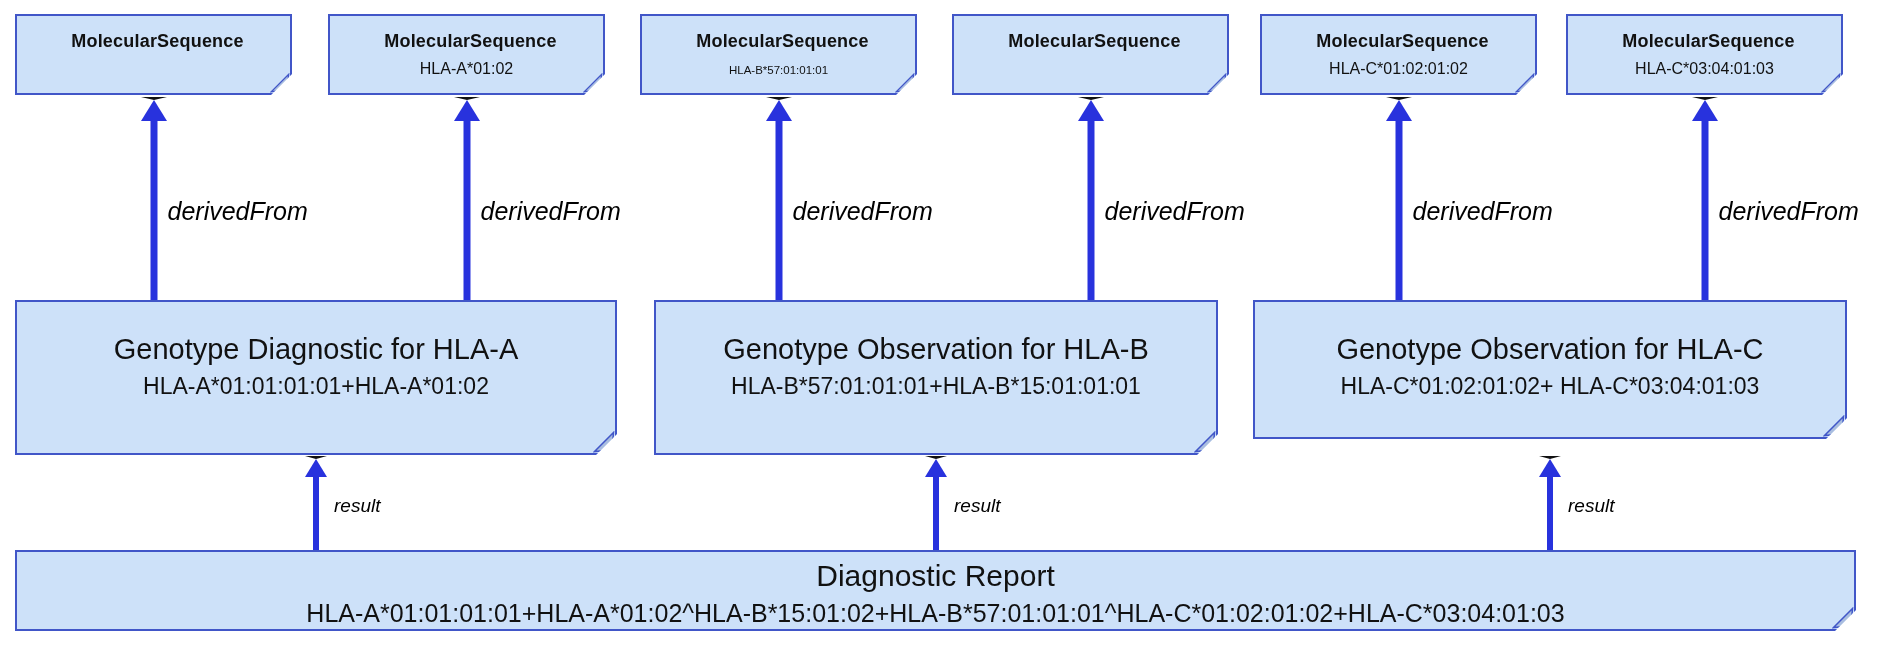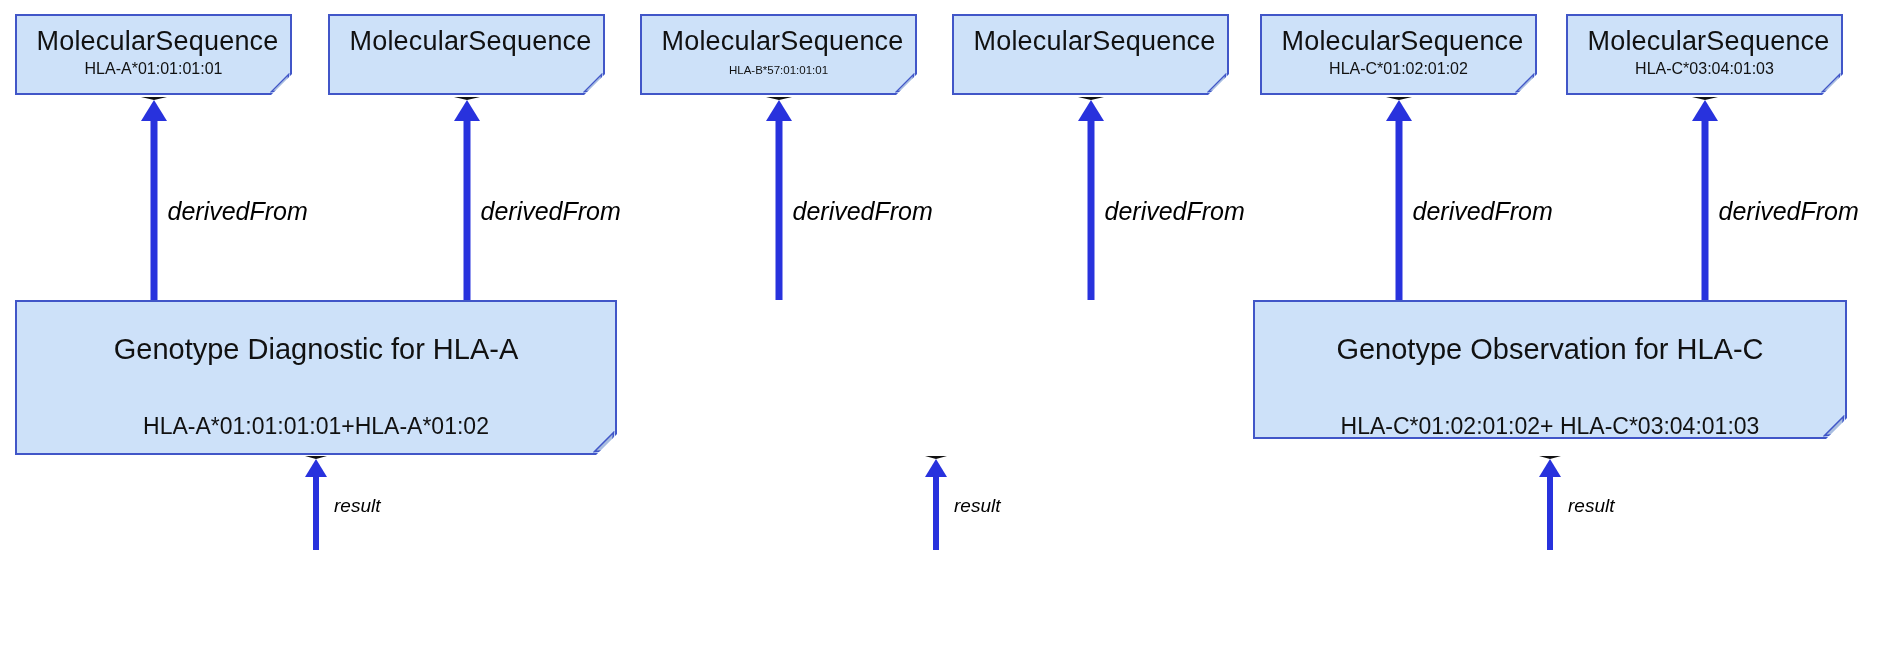--- a/index.html
+++ b/index.html
@@ -12,25 +12,25 @@
   .node{
     position:absolute;box-sizing:border-box;
     background:var(--fill,#cde1f9);
     border:2px solid var(--stroke,#4156c8);
     text-align:center;
   }
   .node.cut{
     clip-path:polygon(0 0,100% 0,100% calc(100% - 21px),calc(100% - 21px) 100%,0 100%);
   }
   .fold{position:absolute;right:0;bottom:0;}
-  .note-title{font-size:27px;font-weight:400;line-height:32px;padding-top:9px;letter-spacing:.2px;padding-left:8px;}
+  .note-title{font-size:18px;font-weight:700;line-height:32px;padding-top:9px;letter-spacing:.2px;padding-left:8px;}
   .note-sub{font-size:16px;line-height:23px;}
   .note-sub.small{font-size:11.5px;line-height:20px;padding-top:3px;text-align:center;}
   .geno-title{font-size:29px;line-height:40px;padding-top:27px;}
-  .geno-sub{font-size:23px;line-height:34px;margin-top:40px;}
+  .geno-sub{font-size:23px;line-height:34px;}
   .report-title{font-size:30px;line-height:38px;padding-top:5px;}
   .report-sub{font-size:25px;line-height:36px;}
   
   .arrow{position:absolute;}
   .arrow .head{
     position:absolute;left:50%;top:0;transform:translateX(-50%);
     width:0;height:0;border-style:solid;
     border-left:13px solid transparent;border-right:13px solid transparent;
     border-bottom:21px solid var(--arrow,#2832dd);
   }
@@ -44,35 +44,42 @@
     position:absolute;font-style:italic;color:#000;white-space:nowrap;
   }
   .edge-label.derived{font-size:25px;line-height:30px;}
   .edge-label.result{font-size:19px;line-height:28px;}
 </style>
 </head>
 <body>
 
 <div id="stage" style="--fill: #cde1f9; --stroke: #4156c8; --arrow: #2832dd;">
 
+  <div class="node cut" id="report-node" style="left:15px;top:550px;width:1841px;height:81px;">
+    <div class="report-title">Diagnostic Report</div>
+    <div class="report-sub">HLA-A*01:01:01:01+HLA-A*01:02^HLA-B*15:01:02+HLA-B*57:01:01:01^HLA-C*01:02:01:02+HLA-C*03:04:01:03</div>
+    <svg class="fold" width="22" height="22" viewBox="0 0 22 22">
+      <path d="M1.5 20.5 L20.5 1.5 L19 19 Z" fill="#a9bddf" stroke="#4156c8" stroke-width="1.5"></path>
+    </svg>
+  </div>
 
 <div class="node cut" style="left: 15px; top: 14px; width: 277px; height: 81px;">
       <div class="note-title">MolecularSequence</div>
-      <div class="note-sub">HLA-A*01:01:01:01</div>
       <svg class="fold" width="20" height="20" viewBox="0 0 22 22">
         <path d="M1.5 20.5 L20.5 1.5 L19 19 Z" fill="#a9bddf" stroke="#4156c8" stroke-width="1.5"></path>
       </svg>
     </div>
     <div class="arrow derived" style="left: 140.5px; top: 97px; width: 26px; height: 203px;">
       <div class="head"></div>
       <div class="shaft"></div>
     </div>
     <div class="edge-label derived" style="left: 167.5px; top: 196px;">derivedFrom</div>
     <div class="node cut" style="left: 328px; top: 14px; width: 277px; height: 81px;">
       <div class="note-title">MolecularSequence</div>
+      <div class="note-sub">HLA-A*01:02</div>
       <svg class="fold" width="20" height="20" viewBox="0 0 22 22">
         <path d="M1.5 20.5 L20.5 1.5 L19 19 Z" fill="#a9bddf" stroke="#4156c8" stroke-width="1.5"></path>
       </svg>
     </div>
     <div class="arrow derived" style="left: 453.5px; top: 97px; width: 26px; height: 203px;">
       <div class="head"></div>
       <div class="shaft"></div>
     </div>
     <div class="edge-label derived" style="left: 480.5px; top: 196px;">derivedFrom</div>
     <div class="node cut" style="left: 640px; top: 14px; width: 277px; height: 81px;">
@@ -127,20 +134,27 @@
       <div class="geno-sub">HLA-A*01:01:01:01+HLA-A*01:02</div>
       <svg class="fold" width="22" height="22" viewBox="0 0 22 22">
         <path d="M1.5 20.5 L20.5 1.5 L19 19 Z" fill="#a9bddf" stroke="#4156c8" stroke-width="1.5"></path>
       </svg>
     </div>
     <div class="arrow small" style="left: 305px; top: 456px; width: 22px; height: 94px;">
       <div class="head"></div>
       <div class="shaft"></div>
     </div>
     <div class="edge-label result" style="left: 334px; top: 492px;">result</div>
+    <div class="node cut" style="left: 654px; top: 300px; width: 564px; height: 155px;">
+      <div class="geno-title">Genotype Observation for HLA-B</div>
+      <div class="geno-sub">HLA-B*57:01:01:01+HLA-B*15:01:01:01</div>
+      <svg class="fold" width="22" height="22" viewBox="0 0 22 22">
+        <path d="M1.5 20.5 L20.5 1.5 L19 19 Z" fill="#a9bddf" stroke="#4156c8" stroke-width="1.5"></path>
+      </svg>
+    </div>
     <div class="arrow small" style="left: 925px; top: 456px; width: 22px; height: 94px;">
       <div class="head"></div>
       <div class="shaft"></div>
     </div>
     <div class="edge-label result" style="left: 954px; top: 492px;">result</div>
     <div class="node cut" style="left: 1253px; top: 300px; width: 594px; height: 139px;">
       <div class="geno-title">Genotype Observation for HLA-C</div>
       <div class="geno-sub">HLA-C*01:02:01:02+ HLA-C*03:04:01:03</div>
       <svg class="fold" width="22" height="22" viewBox="0 0 22 22">
         <path d="M1.5 20.5 L20.5 1.5 L19 19 Z" fill="#a9bddf" stroke="#4156c8" stroke-width="1.5"></path>

